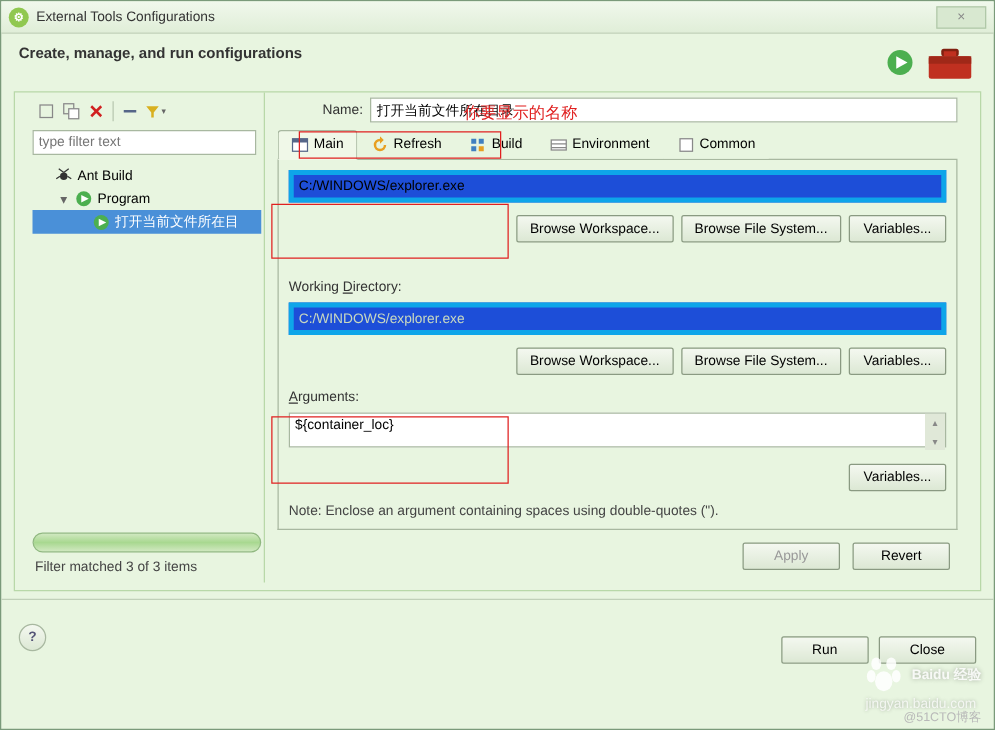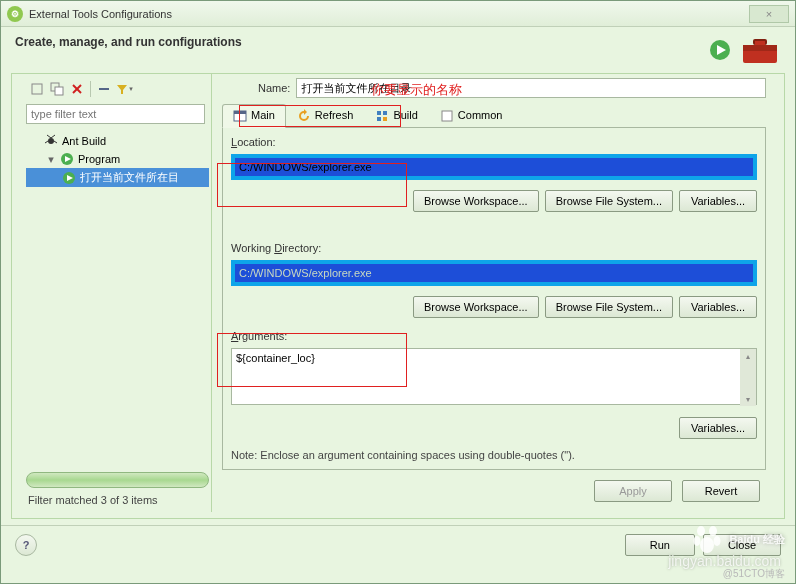--- a/index.html
+++ b/index.html
@@ -23,21 +23,21 @@
     .main-area { display: flex; padding: 0 12px 6px 12px; gap: 0; border: 1px solid #b8d8a8; margin: 0 10px; background: #e8f5e0; }
     
     .sidebar { width: 188px; display: flex; flex-direction: column; border-right: 1px solid #b8d8a8; padding: 4px 0 4px 0; }
     .toolbar { display: flex; gap: 2px; padding: 2px 4px; align-items: center; }
     .tb-btn { width: 18px; height: 18px; display: flex; align-items: center; justify-content: center; cursor: pointer; }
     .tb-sep { width: 1px; height: 16px; background: #b8c8b0; margin: 0 2px; }
     .filter-input { margin: 4px 2px; padding: 3px 4px; border: 1px solid #a8b8a0; background: #fff; width: calc(100% - 8px); }
     .tree { flex: 1; padding: 4px 2px; overflow: hidden; }
     .tree-item { display: flex; align-items: center; padding: 2px 4px; gap: 4px; cursor: pointer; }
     .tree-item.child { padding-left: 20px; }
-    .tree-item.grandchild { padding-left: 36px; align-items: flex-end; }
+    .tree-item.grandchild { padding-left: 48px; align-items: flex-end; }
     .tree-item.selected { background: #4a90d8; color: #fff; }
     .tree-exp { width: 10px; text-align: center; color: #666; }
     .scroll-h { height: 16px; margin: 4px 2px; background: linear-gradient(#d0e8c0, #a8d890, #d0e8c0); border: 1px solid #90b880; border-radius: 8px; }
     .filter-status { padding: 2px 4px; color: #444; }
     
     .content { flex: 1; padding: 4px 6px 4px 10px; display: flex; flex-direction: column; }
     .name-row { display: flex; align-items: center; gap: 6px; margin-bottom: 6px; }
     .name-label { color: #333; margin-left: 36px; }
     .name-input { flex: 1; padding: 3px 4px; border: 1px solid #a8b8a0; background: #fff; }
     
@@ -48,37 +48,37 @@
     
     .tab-body { border: 1px solid #a8b8a0; border-top: none; padding: 8px; background: #e8f5e0; flex: 1; display: flex; flex-direction: column; gap: 6px; }
     .section-label { color: #333; }
     .section-label u { text-decoration: underline; }
     .section-input { width: 100%; padding: 3px 4px; border: 4px solid #0ea5e9; background: #1d4ed8; }
     .section-input.ghost { color: #c8d8c0; }
     .btn-row { display: flex; justify-content: flex-end; gap: 6px; margin-top: 4px; }
     .btn { padding: 4px 10px; border: 1px solid #8a9a82; background: linear-gradient(#f4f8f0, #dce8d4); cursor: pointer; min-width: 78px; text-align: center; border-radius: 2px; }
     .btn.disabled { color: #999; cursor: default; }
     
-    .args-area { width: 100%; height: 57px; padding: 3px 4px; border: 1px solid #a8b8a0; background: #fff; resize: none; font-family: inherit; }
+    .args-area { width: 100%; height: 28px; padding: 3px 4px; border: 1px solid #a8b8a0; background: #fff; resize: none; font-family: inherit; }
     .args-wrap { position: relative; }
     .args-scroll { position: absolute; right: 1px; top: 1px; bottom: 1px; width: 16px; background: #e0e8d8; display: flex; flex-direction: column; justify-content: space-between; }
     .args-scroll span { height: 14px; display: flex; align-items: center; justify-content: center; color: #888; font-size: 8px; }
     
     .note { color: #444; font-size: 11px; margin-top: 4px; }
     
     .bottom-btns { display: flex; justify-content: flex-end; gap: 10px; padding: 10px 6px 6px 6px; }
     
     .footer { display: flex; justify-content: space-between; align-items: center; padding: 8px 14px; border-top: 1px solid #c0d0b8; margin-top: 6px; }
     .help-btn { width: 22px; height: 22px; border: 1px solid #a8b8a0; border-radius: 11px; display: flex; align-items: center; justify-content: center; color: #557; font-weight: bold; cursor: pointer; background: linear-gradient(#f4f8f0, #dce8d4); }
     .footer-btns { display: flex; gap: 8px; }
-    .ft-btn { padding: 4px 24px; border: 1px solid #8a9a82; background: linear-gradient(#f4f8f0, #dce8d4); cursor: pointer; border-radius: 2px; }
+    .ft-btn { padding: 4px 24px; border: 1px solid #8a9a82; background: linear-gradient(#f4f8f0, #dce8d4); cursor: pointer; border-radius: 2px; margin-top: 21px; }
     
     .redbox { position: absolute; border: 1.5px solid #e02020; pointer-events: none; }
     .watermark { position: absolute; right: 10px; bottom: 28px; color: rgba(255,255,255,0.85); font-size: 24px; font-weight: bold; display: flex; align-items: center; gap: 6px; text-shadow: 0 0 4px rgba(0,0,0,0.3); }
-    .watermark-sub { position: absolute; right: 14px; bottom: 14px; color: rgba(255,255,255,0.75); font-size: 14px; text-shadow: 0 0 3px rgba(0,0,0,0.3); }
+    .watermark-sub { position: absolute; right: 14px; bottom: 14px; color: rgba(255,255,255,0.75); font-size: 11px; text-shadow: 0 0 3px rgba(0,0,0,0.3); }
     .watermark-corner { position: absolute; right: 10px; bottom: 2px; color: #b8b8b8; font-size: 10px; text-align: center; }
   </style>
 </head>
 <body>
 
 <div class="titlebar">
   <div class="titlebar-icon">⚙</div>
   <div class="titlebar-text">External Tools Configurations</div>
   <div class="titlebar-close">×</div>
 </div>
@@ -194,28 +194,35 @@
         <svg class="tab-icon" viewBox="0 0 14 14">
             <rect x="2" y="2" width="4" height="4" fill="#4080c0"></rect>
             <rect x="8" y="2" width="4" height="4" fill="#4080c0"></rect>
             <rect x="2" y="8" width="4" height="4" fill="#4080c0"></rect>
             <rect x="8" y="8" width="4" height="4" fill="#e8a020"></rect>
           </svg>
         <span>Build</span>
       </div>
       <div class="tab">
         <svg class="tab-icon" viewBox="0 0 14 14">
+            <rect x="1" y="3" width="12" height="8" fill="#fff" stroke="#888"></rect>
+            <line x1="1" y1="6" x2="13" y2="6" stroke="#888"></line>
+            <line x1="1" y1="9" x2="13" y2="9" stroke="#888"></line>
+          </svg>
+        <span>Environment</span>
+      </div>
+      <div class="tab">
+        <svg class="tab-icon" viewBox="0 0 14 14">
             <rect x="2" y="2" width="10" height="10" fill="#fff" stroke="#888"></rect>
           </svg>
         <span>Common</span>
       </div>
     </div>
 
     <div class="tab-body">
-      <div class="section-label"><u>L</u>ocation:</div>
       <input class="section-input" value="C:/WINDOWS/explorer.exe" style="">
       <div class="btn-row">
         <div class="btn">Browse Workspace...</div>
         <div class="btn">Browse File System...</div>
         <div class="btn">Variables...</div>
       </div>
 
       <div class="section-label" style="margin-top:24px">Working <u>D</u>irectory:</div>
       <input class="section-input ghost" value="C:/WINDOWS/explorer.exe" style="">
       <div class="btn-row">

